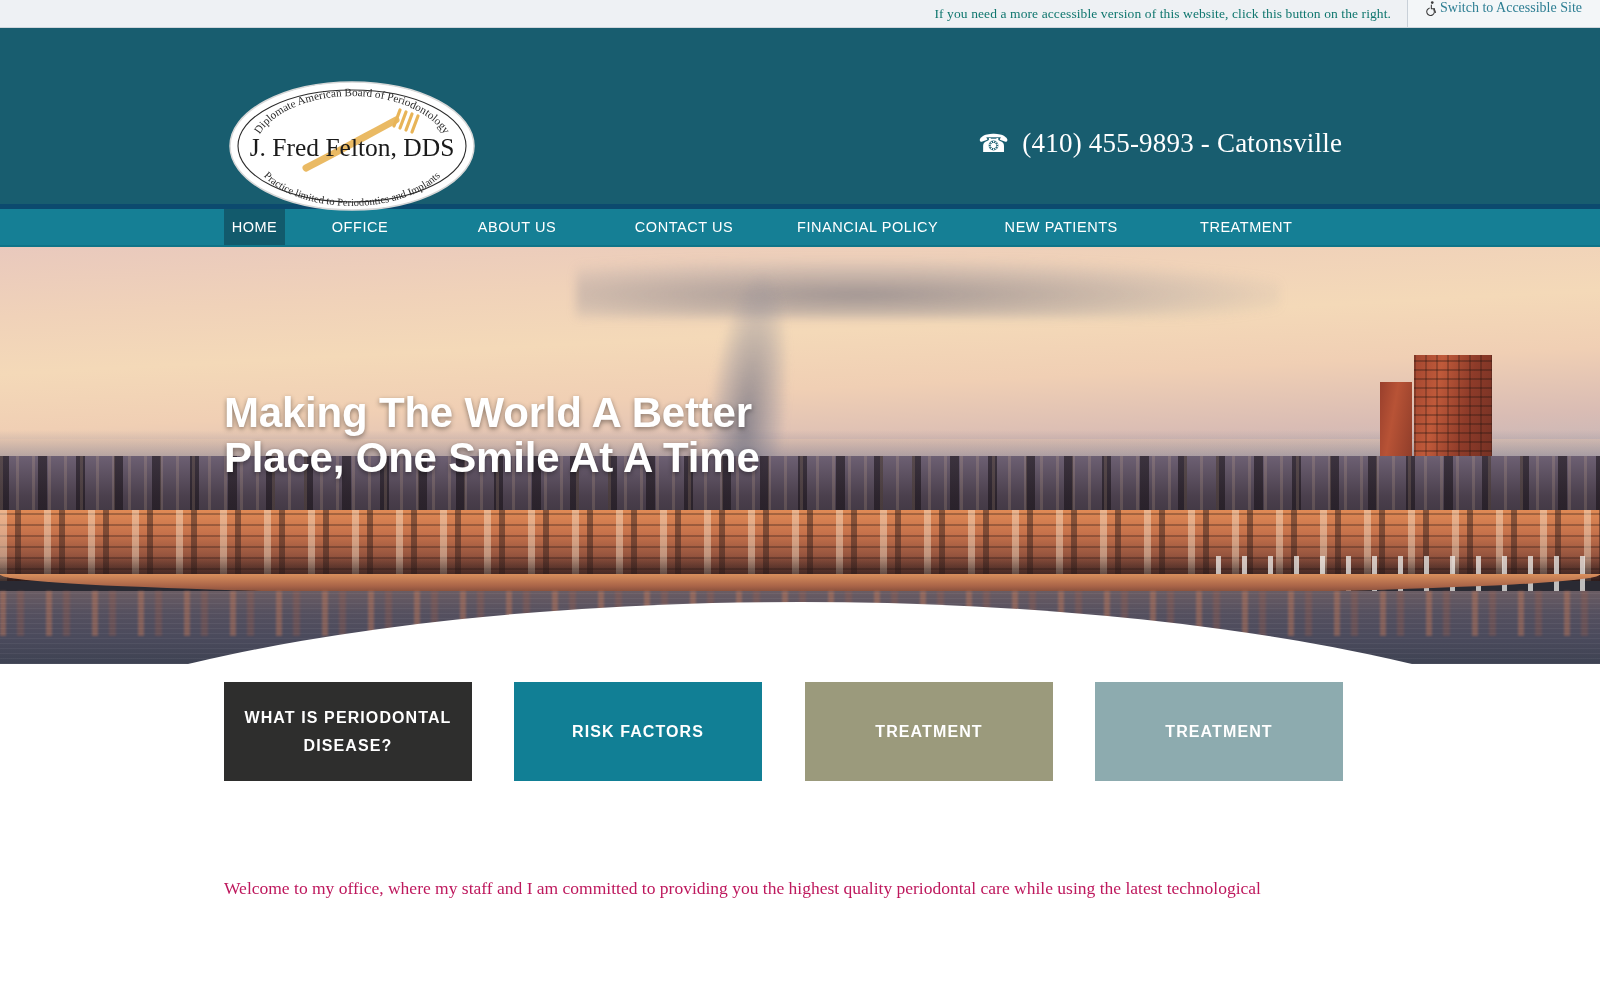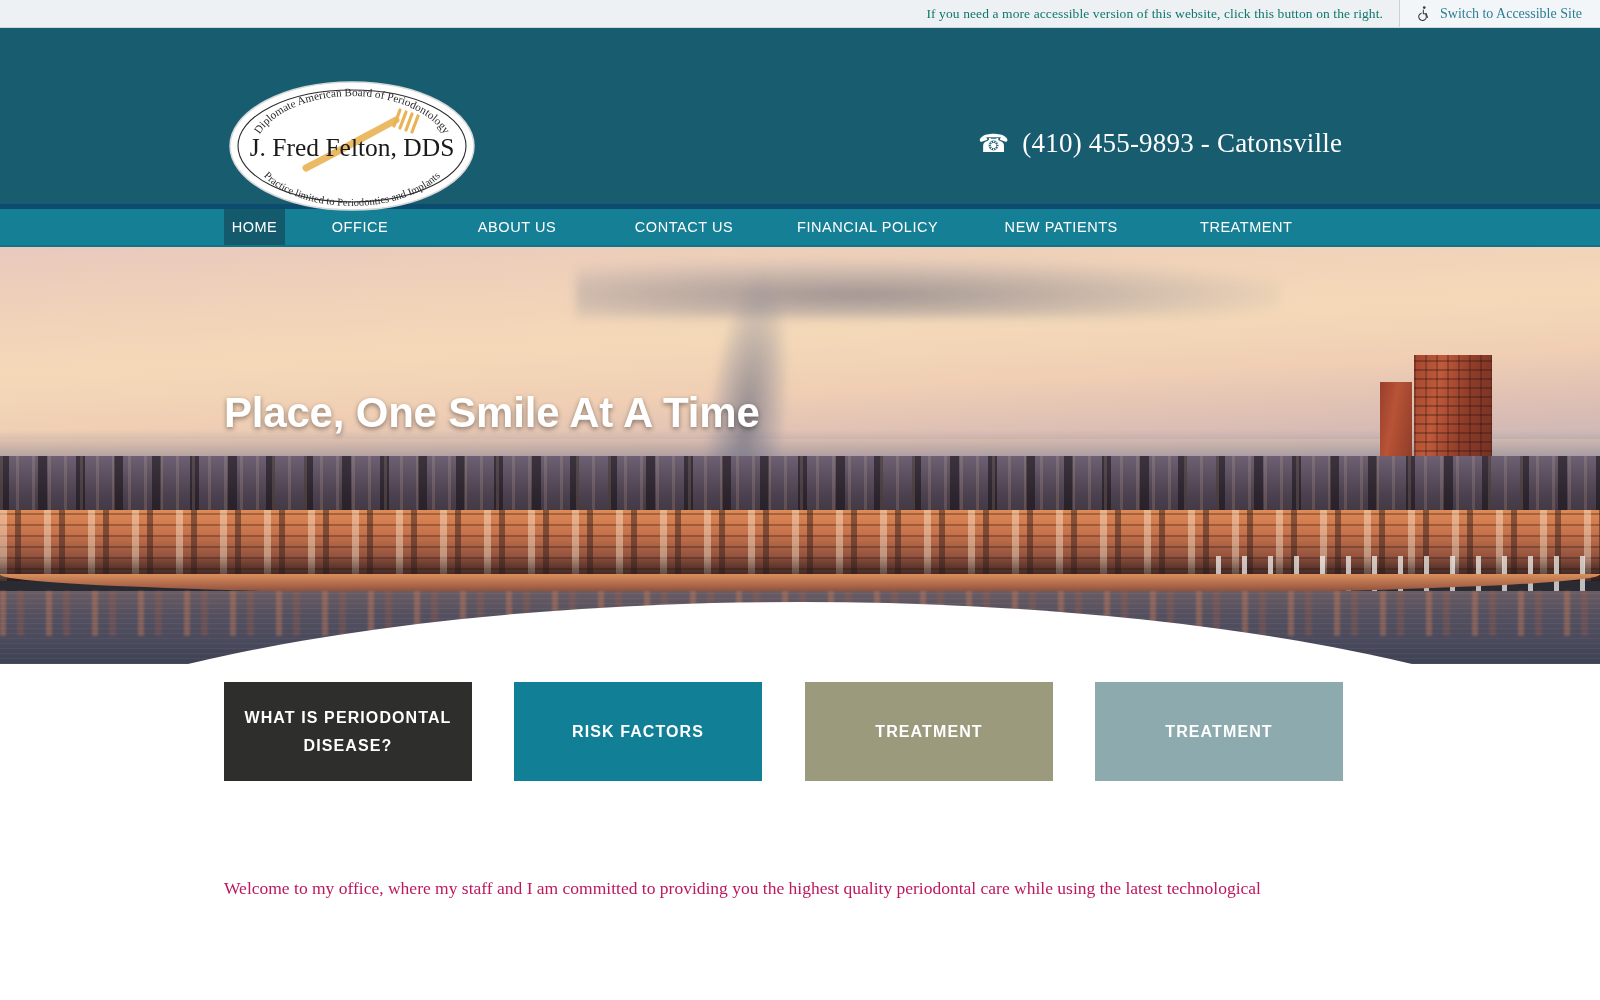--- a/index.html
+++ b/index.html
@@ -20,21 +20,21 @@
   }
   .access-msg{
     display:flex; align-items:center;
     font-family:"Liberation Serif", serif;
     font-size:13.5px; color:#0f766e;
     padding:0 16px 0 0;
     border-right:1px solid #c8d0d8;
     letter-spacing:.1px;
   }
   .access-btn{
-    display:flex; align-items:center; gap:9px;
+    display:flex; gap:1px;
     padding:0 18px 0 14px;
     background:#f3f6f8;
     cursor:pointer;
   }
   .access-btn .label{
     font-family:"Liberation Serif", serif;
     font-size:14px; color:#2d7e93;
   }
   .wheel-icon{ width:17px; height:17px; display:block; }
 
@@ -354,20 +354,21 @@
     <div class="tower-b"></div>
     <div class="tower"></div>
     <div class="city"></div>
     <div class="frontrow"></div>
     <div class="marina"></div>
     <div class="promenade"></div>
     <div class="water"></div>
   </div>
 
   <div class="hero-copy">
+    <div>Making The World A Better</div>
     <div>Place, One Smile At A Time</div>
   </div>
 
   <div class="hero-arc"></div>
 </div>
 
 <div class="cards">
   <div class="card c1" style="background: rgb(46, 46, 45);">WHAT IS PERIODONTAL DISEASE?</div>
   <div class="card c2" style="background: rgb(17, 127, 149);">RISK FACTORS</div>
   <div class="card c3" style="background: rgb(155, 154, 124);">TREATMENT</div>

